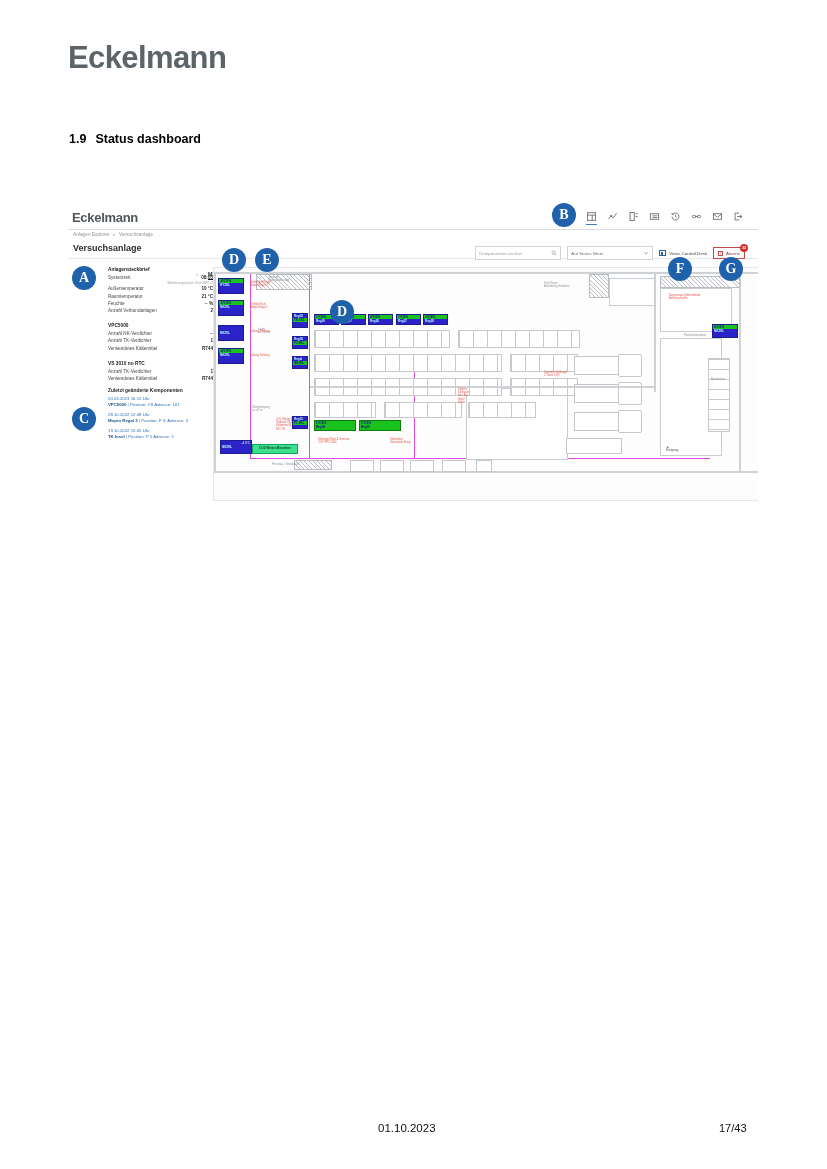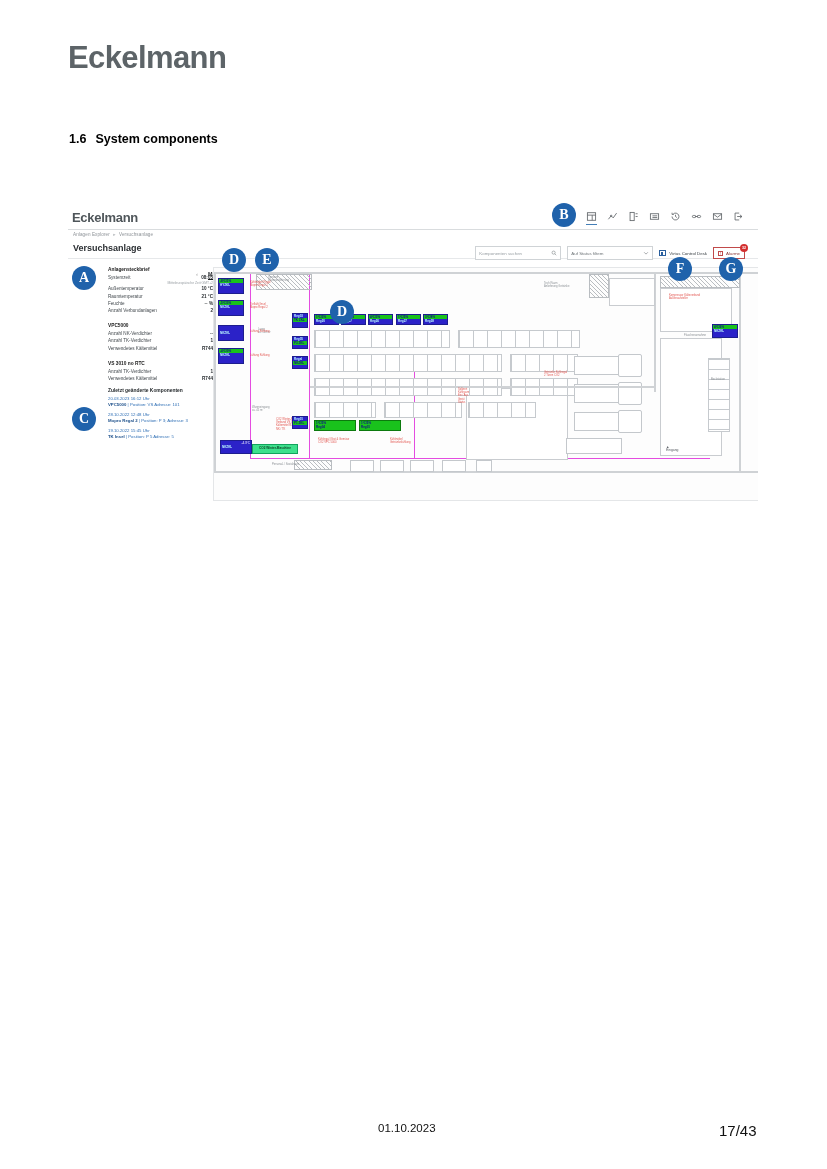--- a/index.html
+++ b/index.html
@@ -21,21 +21,21 @@
     font-size:12.5px;font-weight:bold;color:#000;
   }
   .doc-h2 .num{display:inline-block;margin-right:9px;}
   .doc-p{
     position:absolute;left:69px;top:163px;width:640px;
     font-size:11.6px;line-height:17px;color:#111;
   }
 
   
   .doc-footer-date{position:absolute;left:378px;top:1122px;font-size:11.5px;color:#111;}
-  .doc-footer-page{position:absolute;left:719px;top:1122px;font-size:15px;color:#111;}
+  .doc-footer-page{position:absolute;left:719px;top:1122px;font-size:11px;color:#111;}
 
   
   .shot{
     position:absolute;left:68px;top:205px;width:690px;height:318px;
     background:#ffffff;overflow:hidden;
     font-family:"Liberation Sans", sans-serif;
   }
   .shot-logo{
     position:absolute;left:4px;top:5px;font-size:13px;font-weight:bold;
     color:#4f565a;letter-spacing:-0.3px;
@@ -151,21 +151,21 @@
   }
 </style>
 </head>
 <body>
 
 <div class="page">
 
   <div class="doc-logo">Eckelmann</div>
 
   <div class="doc-h2">
-    <span class="num">1.6</span><span>System components</span>
+    <span class="num">1.9</span><span>Status dashboard</span>
   </div>
 
 
   <div class="doc-footer-date">01.10.2023</div>
   <div class="doc-footer-page">17/43</div>
 
   <div class="shot">
 
     <div class="shot-logo">Eckelmann</div>
     <div class="shot-topline"></div>

